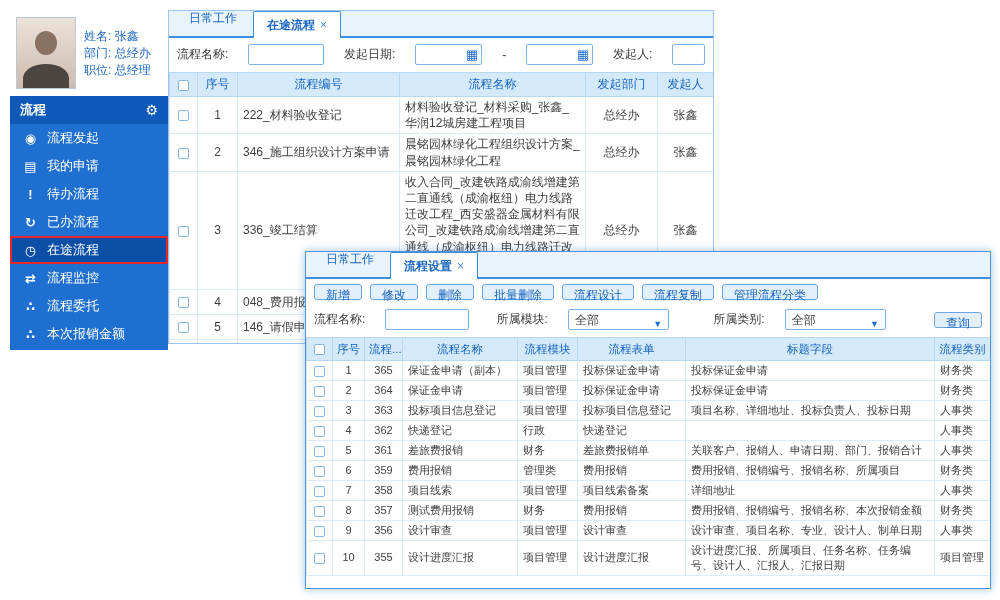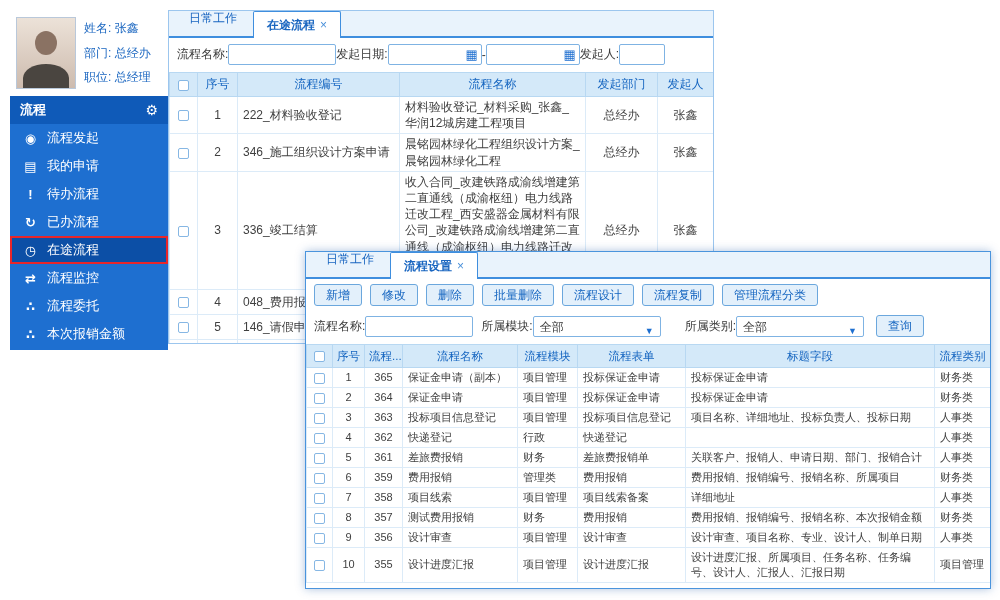--- a/index.html
+++ b/index.html
@@ -9,21 +9,21 @@
     background:#ffffff;
     font-family:"Liberation Sans","DejaVu Sans",sans-serif;
     font-size:12px; color:#333;
   }
 
   
   .sidebar {
     position:absolute; left:10px; top:10px; width:158px; height:340px;
     background:#1e6fd0; z-index:1;
   }
-  .profile { background:#fff; height:86px; display:flex; gap:8px; padding:7px 6px; }
+  .profile { background:#fff; height:86px; display:flex; gap:8px; padding:7px 6px;align-items:center; }
   .photo {
     width:60px; height:72px; flex:none; position:relative; overflow:hidden;
     background:linear-gradient(#ece2d8,#cdbbae); border:1px solid #b9c8da;
   }
   .photo .ph-head { position:absolute; top:13px; left:50%; transform:translateX(-50%);
     width:22px; height:24px; border-radius:50%; background:#8a7263; }
   .photo .ph-body { position:absolute; bottom:-4px; left:50%; transform:translateX(-50%);
     width:46px; height:28px; border-radius:50% 50% 0 0; background:#4a4540; }
   .pinfo { display:flex; flex-direction:column; justify-content:space-between; padding:3px 0;
     color:#1a66c0; font-size:12px; white-space:nowrap; }
@@ -41,32 +41,32 @@
   #front-panel { left:305px; top:251px; width:686px; height:338px; border:1px solid #4a94dd;
     box-shadow:0 0 9px rgba(20,80,160,.35); z-index:2; }
 
   .tabbar { height:27px; background:#e9f3fc; border-bottom:2px solid #3f8ede;
     display:flex; align-items:flex-end; padding-left:7px; gap:3px; }
   .tab { height:30px; line-height:24px; padding:0 13px; font-size:12px; color:#1a66c0; cursor:pointer; }
   .tab.active { background:#fff; border:1px solid #3f8ede; border-bottom:none; margin-bottom:-2px;
     height:27px; line-height:26px; font-weight:bold; border-radius:2px 2px 0 0;text-align:center; }
   .tab .close { margin-left:5px; color:#4a90d9; font-weight:normal; font-size:12px; }
 
-  .filter-row { display:flex; align-items:center; gap:0; padding:6px 8px; color:#3a3a3a; white-space:nowrap; }
+  .filter-row { display:flex; align-items:center; gap:20px; padding:6px 8px; color:#3a3a3a; white-space:nowrap; }
   .lbl { flex:none; }
   .ipt { height:21px; border:1px solid #7fb3e3; border-radius:2px; background:#fff; }
   .ipt.txt { width:108px; }
   .ipt.txt-sm { width:46px; }
   .ipt.date { width:94px; display:flex; align-items:center; justify-content:flex-end; padding-right:3px; cursor:pointer; }
   .cal { color:#1e6fd0; font-size:13px; line-height:1; cursor:pointer; }
   .select { width:128px; height:21px; border:1px solid #7fb3e3; border-radius:2px; background:#fff;
     display:flex; align-items:flex-end; justify-content:space-between; padding:0 6px; cursor:pointer; }
   .select .arrow { color:#1e6fd0; font-size:9px; }
 
-  .btn { height:22px; line-height:20px; padding:0 11px; font-size:12px; color:#1565c0;
+  .btn { height:16px; line-height:20px; padding:0 11px; font-size:12px; color:#1565c0;
     background:#e3f0fb; border:1px solid #6ba7dd; border-radius:3px; cursor:pointer;
     font-family:"Liberation Sans","DejaVu Sans",sans-serif; }
   .toolbar { display:flex; gap:8px; padding:5px 8px 3px 8px; }
 
   table { border-collapse:collapse; table-layout:fixed; }
   th { background:#d4e9f9; color:#1565c0; font-weight:normal; border:1px solid #b8d8f2;
     height:24px; padding:0 4px; overflow:hidden; white-space:nowrap; }
   td { border:1px solid #dcebf8; padding:2px 5px; color:#3f3f3f; vertical-align:middle;
     line-height:1.35; word-break:break-all; overflow:hidden; }
   .center { text-align:center; }
@@ -251,21 +251,21 @@
     <span class="lbl" style="margin-left:8px">所属模块:</span>
     <div class="select">
       <span>全部</span>
       <span class="arrow">▼</span>
     </div>
     <span class="lbl" style="margin-left:24px">所属类别:</span>
     <div class="select">
       <span>全部</span>
       <span class="arrow">▼</span>
     </div>
-    <button class="btn" style="margin-left:12px">查询</button>
+    <button class="btn" style="margin-left:28px">查询</button>
   </div>
   <table class="front-table">
     <colgroup>
         <col style="width:26px">
         <col style="width:32px">
         <col style="width:38px">
         <col style="width:115px">
         <col style="width:60px">
         <col style="width:108px">
         <col style="width:249px">

